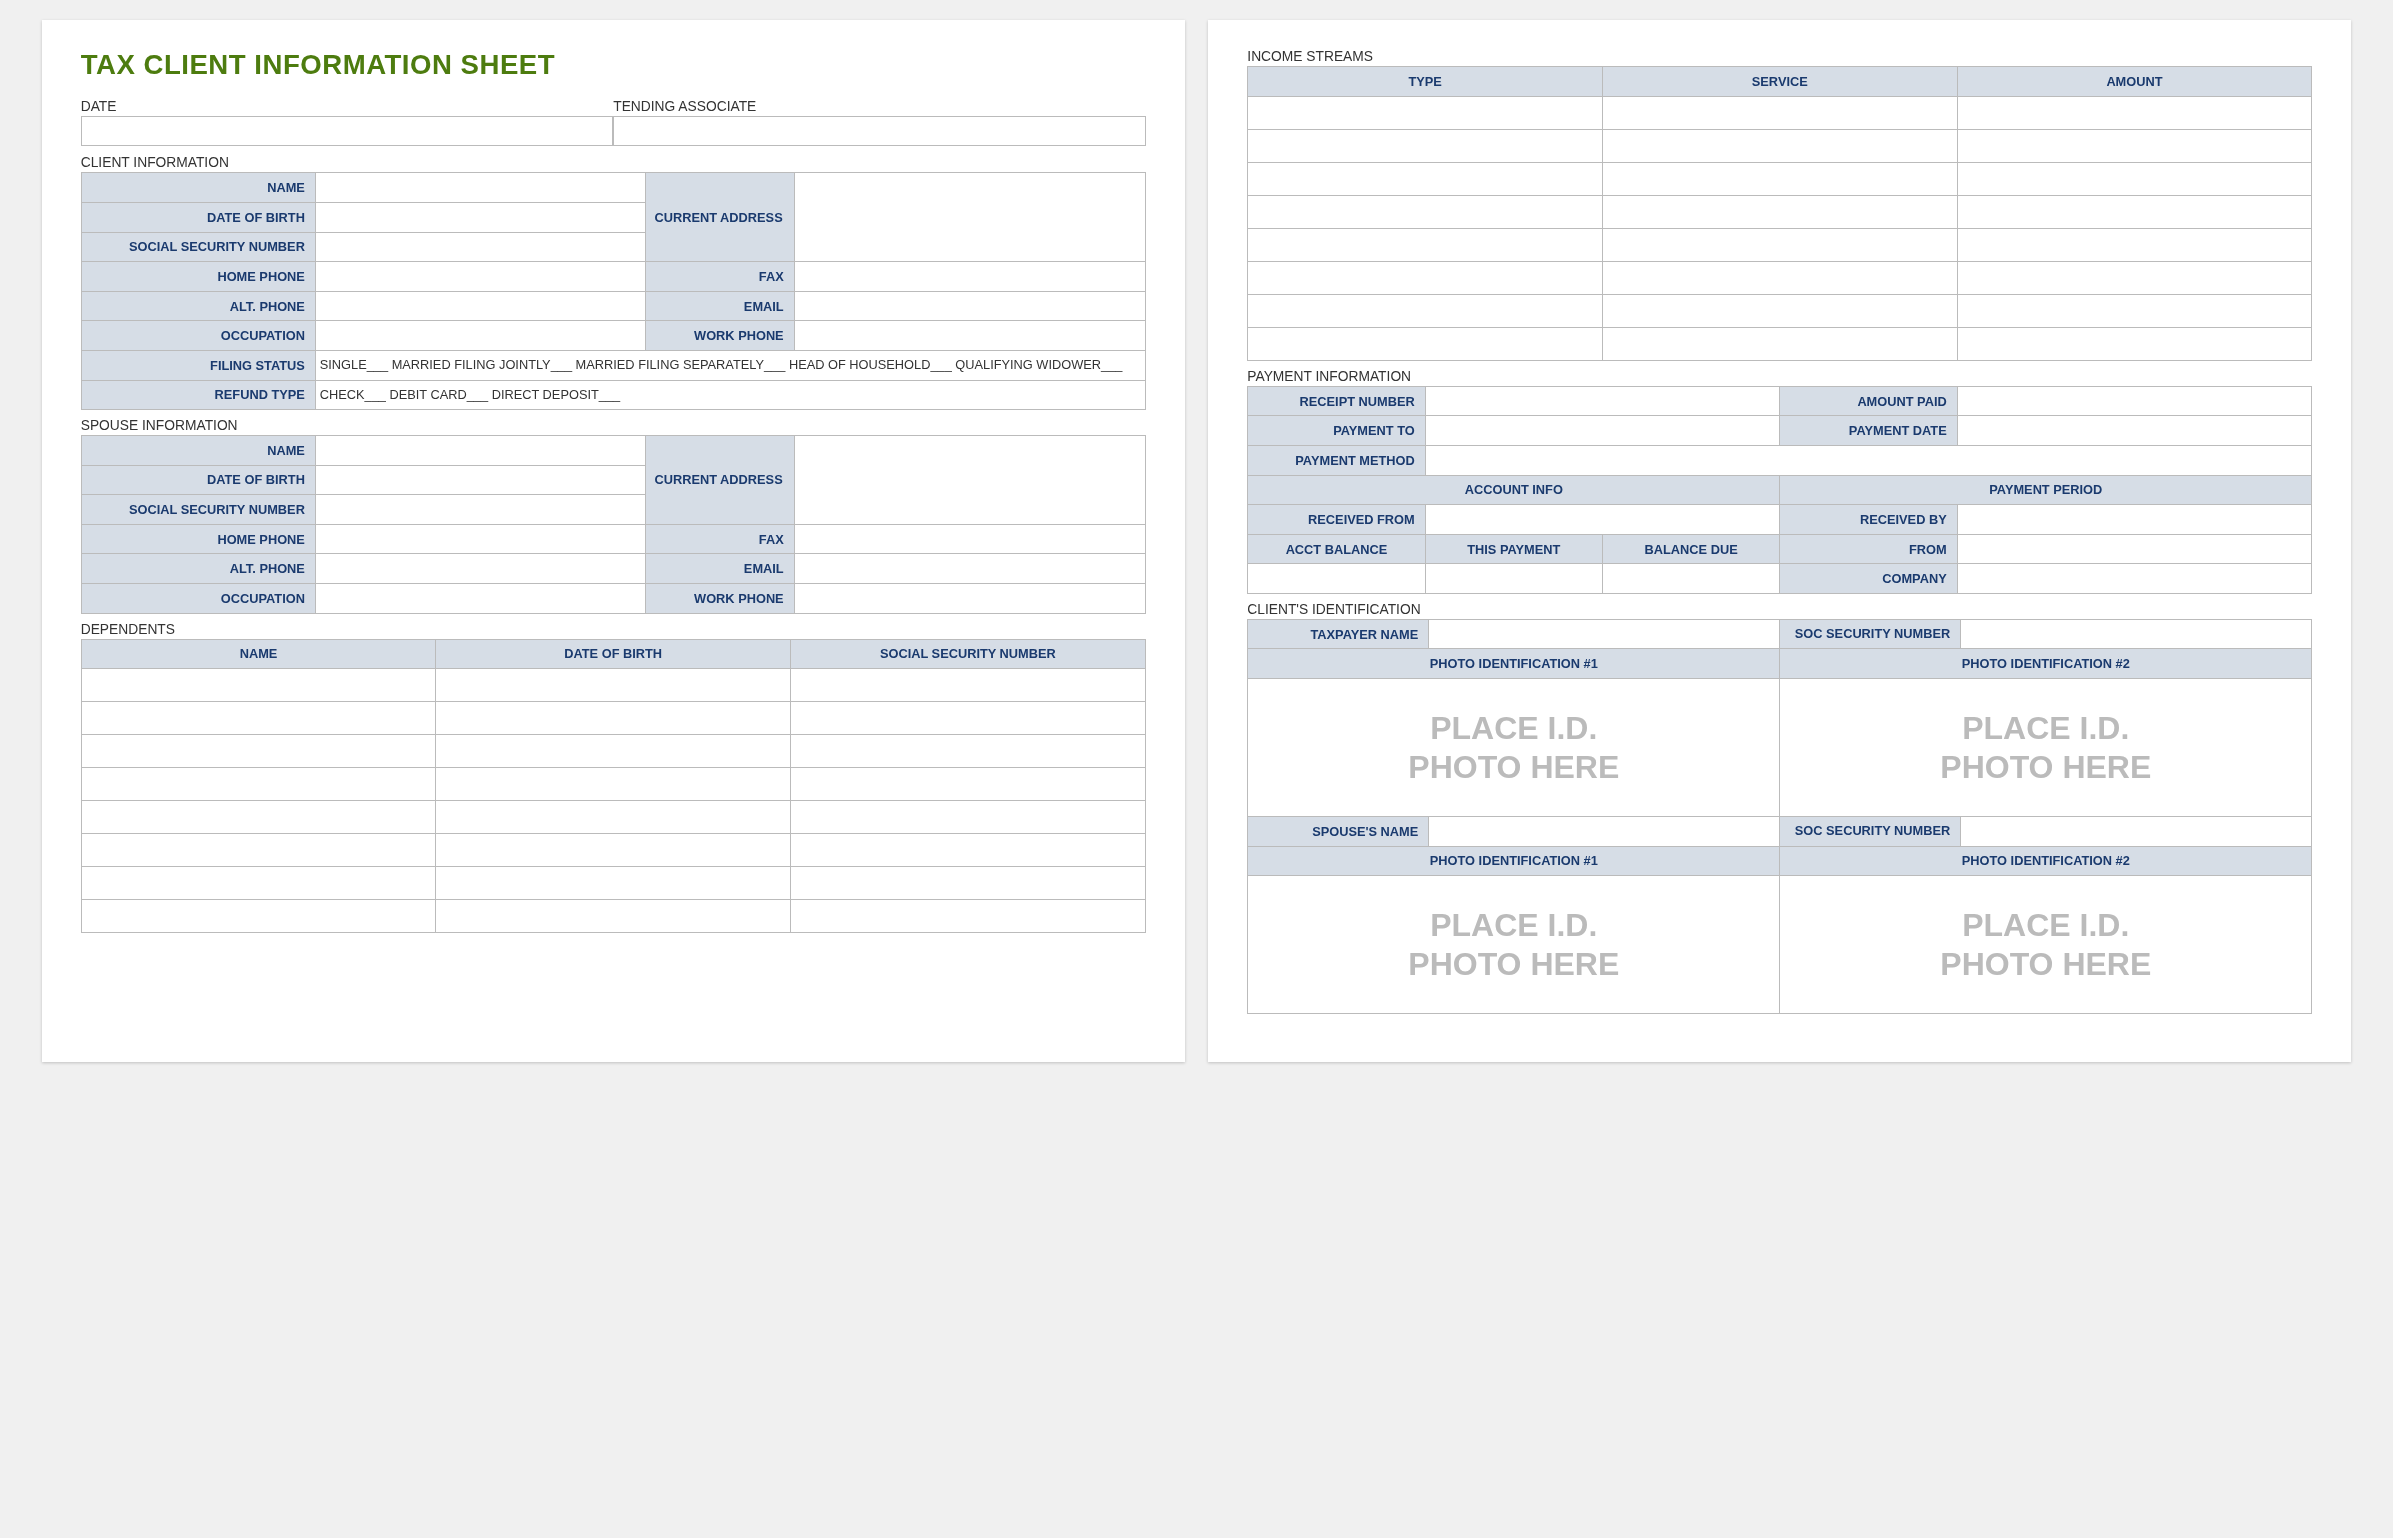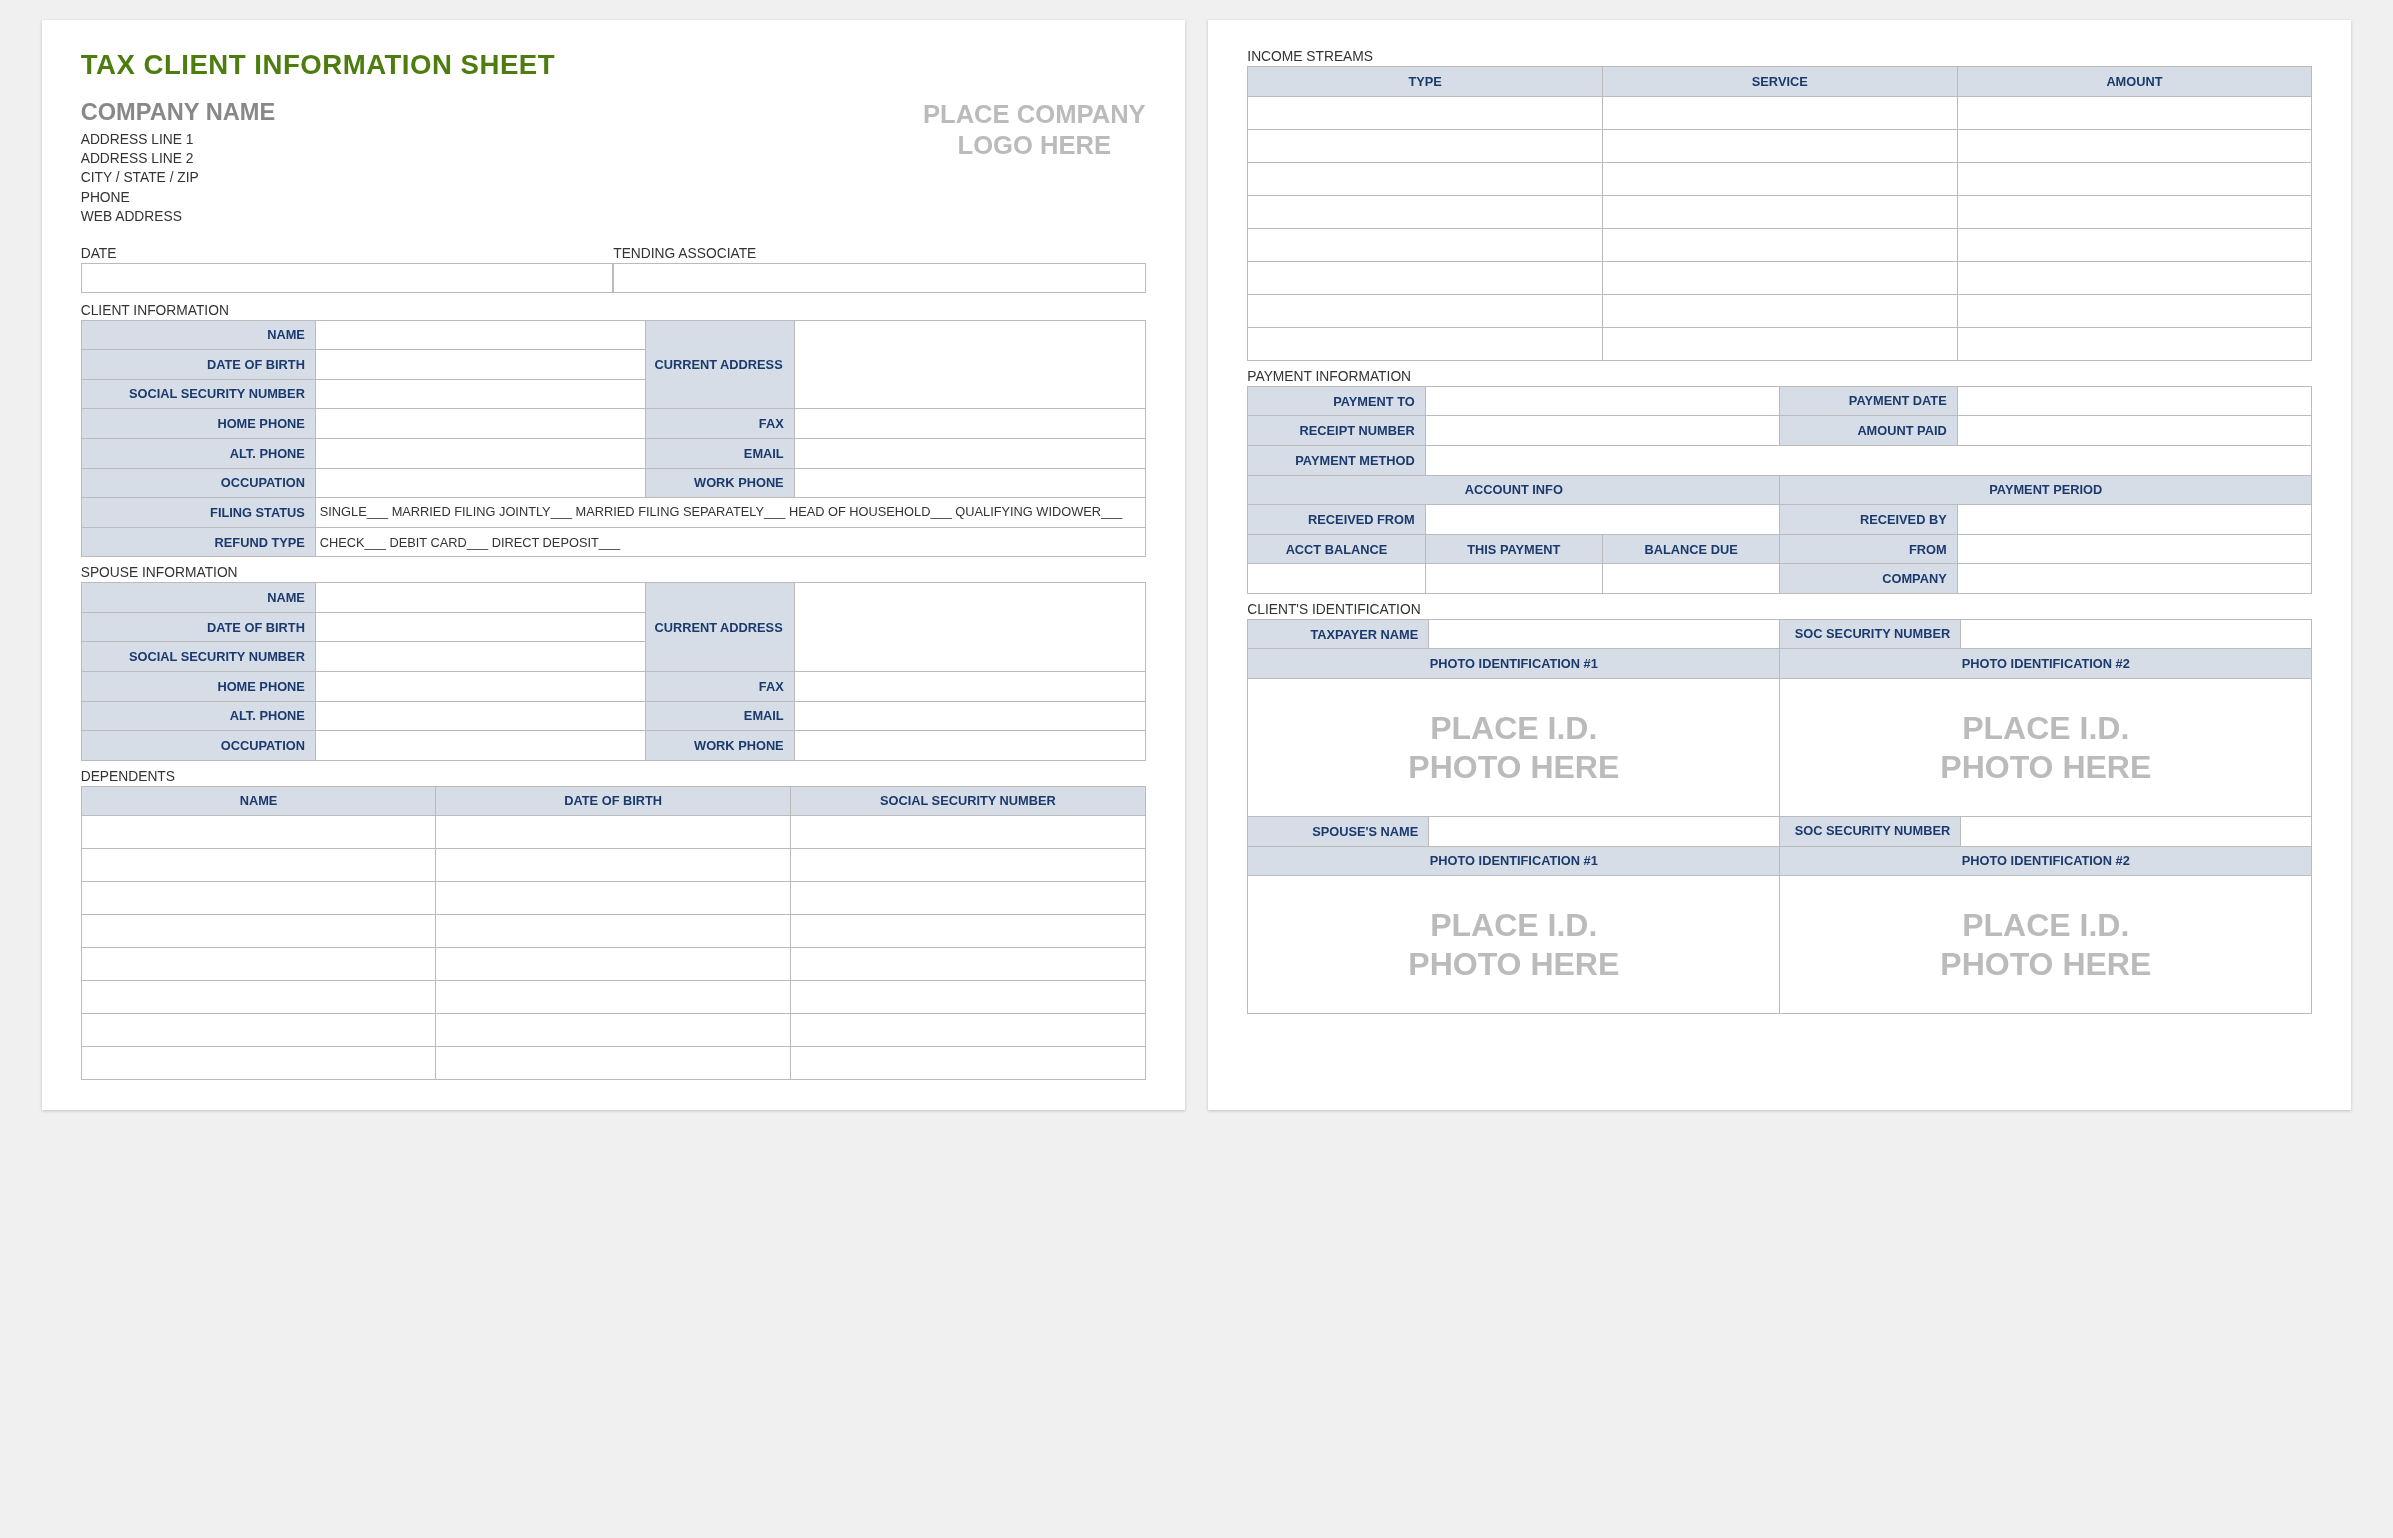--- a/index.html
+++ b/index.html
@@ -120,31 +120,20 @@
     font-size: 12.8px;
     line-height: 1.1;
   }
 </style>
 </head>
 <body>
 
 <div class="page">
   <div class="title">TAX CLIENT INFORMATION SHEET</div>
 
-  <div class="header-row">
-    <div class="company-block">
-      <div class="company-name">COMPANY NAME</div>
-      <div class="addr-line">ADDRESS LINE 1</div>
-      <div class="addr-line">ADDRESS LINE 2</div>
-      <div class="addr-line">CITY / STATE / ZIP</div>
-      <div class="addr-line">PHONE</div>
-      <div class="addr-line">WEB ADDRESS</div>
-    </div>
-    <div class="logo-placeholder">PLACE COMPANY<br>LOGO HERE</div>
-  </div>
 
   <div class="two-field">
     <div class="field">
       <div class="field-label">DATE</div>
       <div class="field-input"></div>
     </div>
     <div class="field">
       <div class="field-label">TENDING ASSOCIATE</div>
       <div class="field-input"></div>
     </div>
@@ -368,29 +357,29 @@
     <colgroup>
         <col style="width:16.6%">
         <col style="width:16.6%">
         <col style="width:16.6%">
         <col style="width:16.6%">
         <col style="width:16.6%">
         <col style="width:16.6%">
       </colgroup>
     <tbody>
         <tr>
+      <td class="lbl">RECEIPT NUMBER</td>
+      <td colspan="2"></td>
+      <td class="lbl">AMOUNT PAID</td>
+      <td colspan="2"></td>
+    </tr>
+    <tr>
       <td class="lbl">PAYMENT TO</td>
       <td colspan="2"></td>
       <td class="lbl" style="line-height:1.1">PAYMENT DATE</td>
-      <td colspan="2"></td>
-    </tr>
-    <tr>
-      <td class="lbl">RECEIPT NUMBER</td>
-      <td colspan="2"></td>
-      <td class="lbl">AMOUNT PAID</td>
       <td colspan="2"></td>
     </tr>
     <tr>
       <td class="lbl">PAYMENT METHOD</td>
       <td colspan="5"></td>
     </tr>
     <tr>
       <td class="lbl-c" colspan="3">ACCOUNT INFO</td>
       <td class="lbl-c" colspan="3">PAYMENT PERIOD</td>
     </tr>

